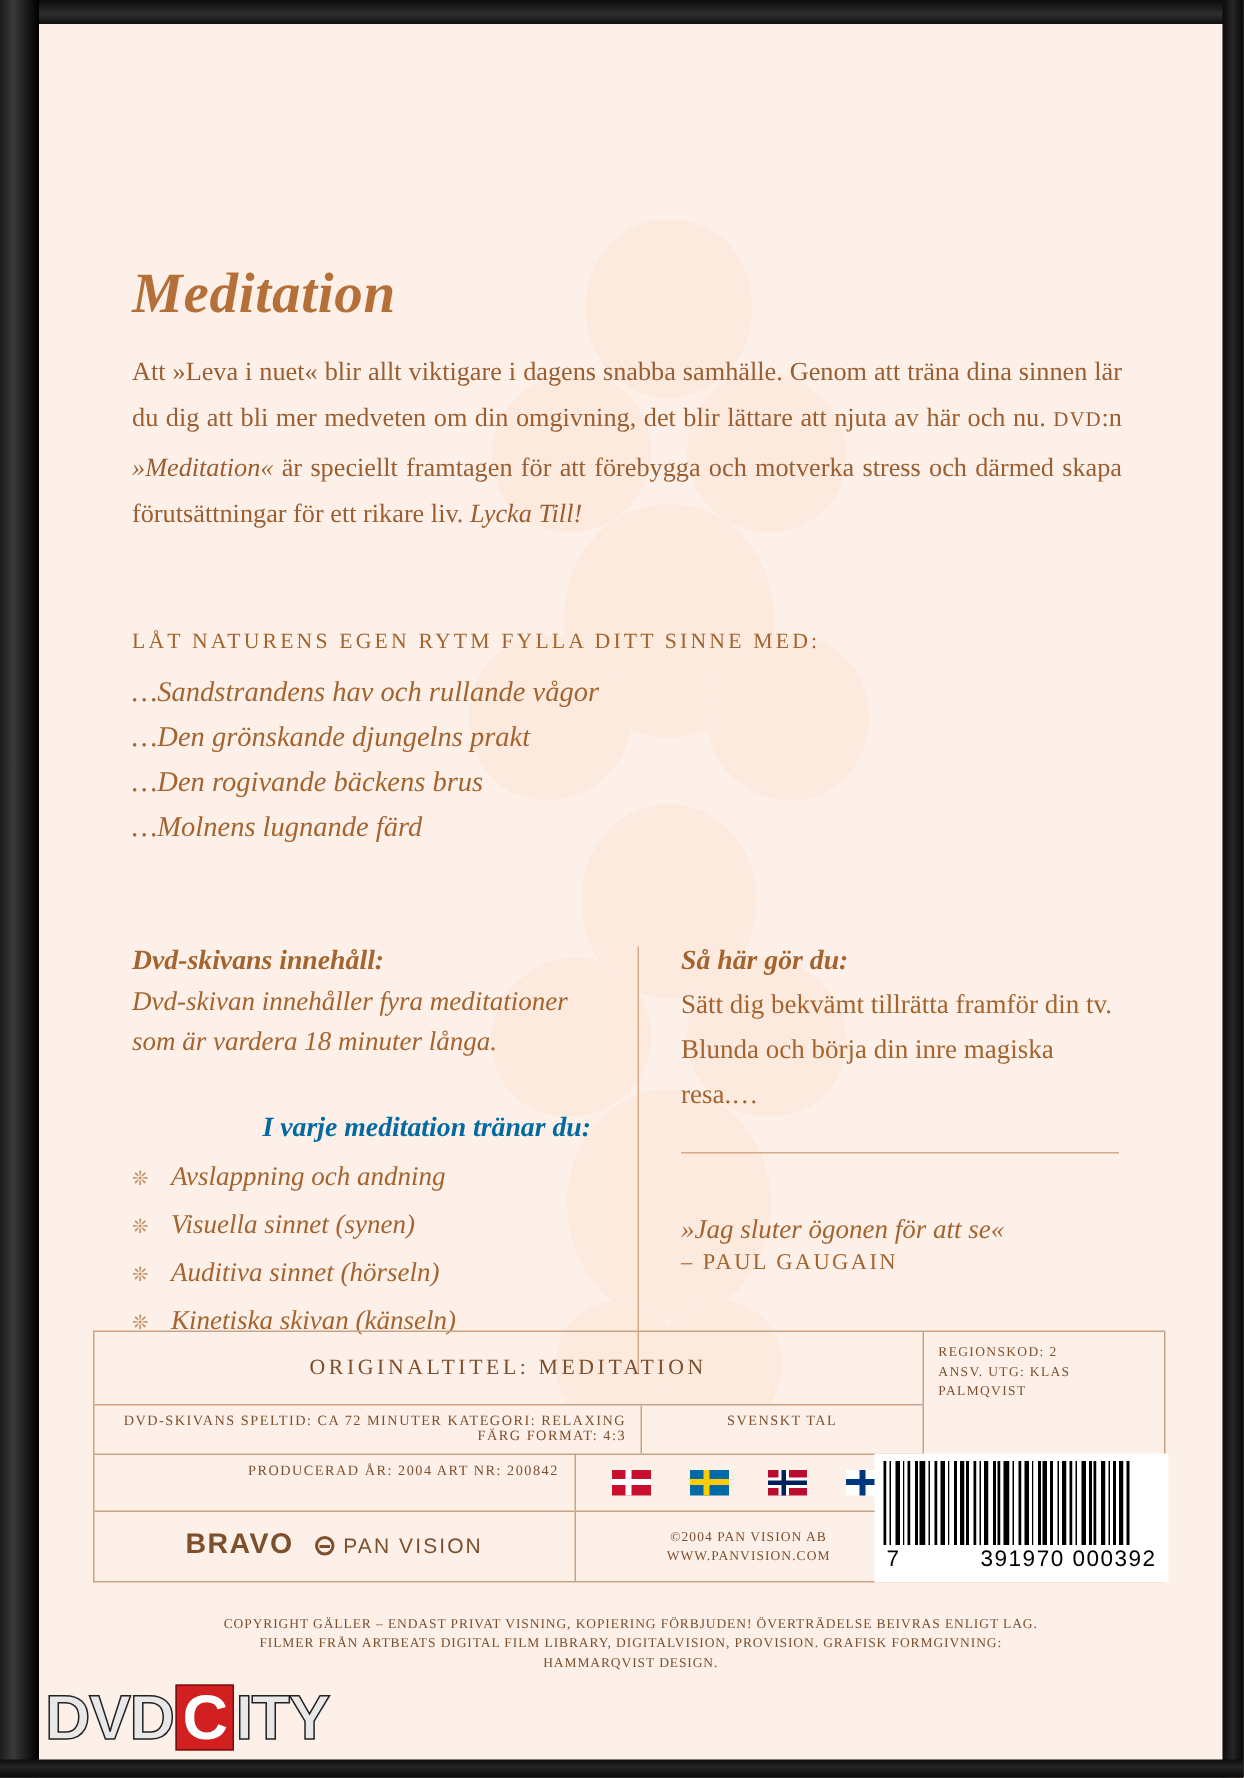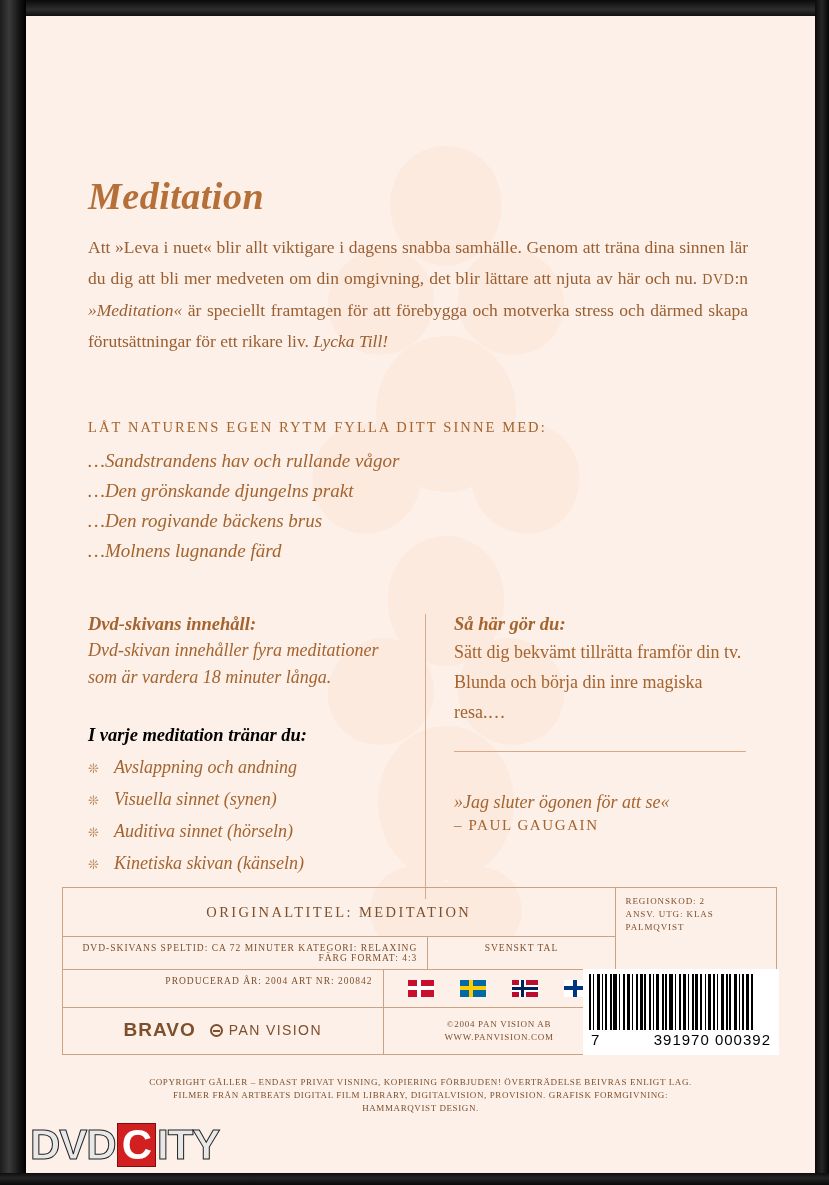--- a/index.html
+++ b/index.html
@@ -87,21 +87,21 @@
   }
   .nature-list li {
     font-style: italic;
     font-size: 19px;
     line-height: 30px;
     color: #a4642f;
   }
 
   .cols {
     display: flex;
-    margin-top: 48px;
+    margin-top: 64px;
     position: relative;
   }
   .col-left { width: 330px; padding-right: 24px; }
   .col-right { width: 330px; padding-left: 36px; }
   .vrule {
     position: absolute;
     left: 337px; top: 0; width: 1px; height: 285px;
     background: #d9a987;
   }
   .hrule {
@@ -127,22 +127,23 @@
     font-size: 18px;
     line-height: 30px;
     color: #a4642f;
     margin: 0;
   }
   .plain-body .sc { font-size: 14.5px; letter-spacing: 0.4px; }
   .train-head {
     font-style: italic;
     font-weight: bold;
     font-size: 18.5px;
-    color: #000000;
+    color: #0369a1;
     margin: 34px 0 6px 0;
+    text-align: right;
   }
   .bullets { margin: 0; padding: 0; list-style: none; }
   .bullets li {
     font-style: italic;
     font-size: 18px;
     line-height: 31px;
     color: #a4642f;
     display: flex;
     align-items: baseline;
   }

